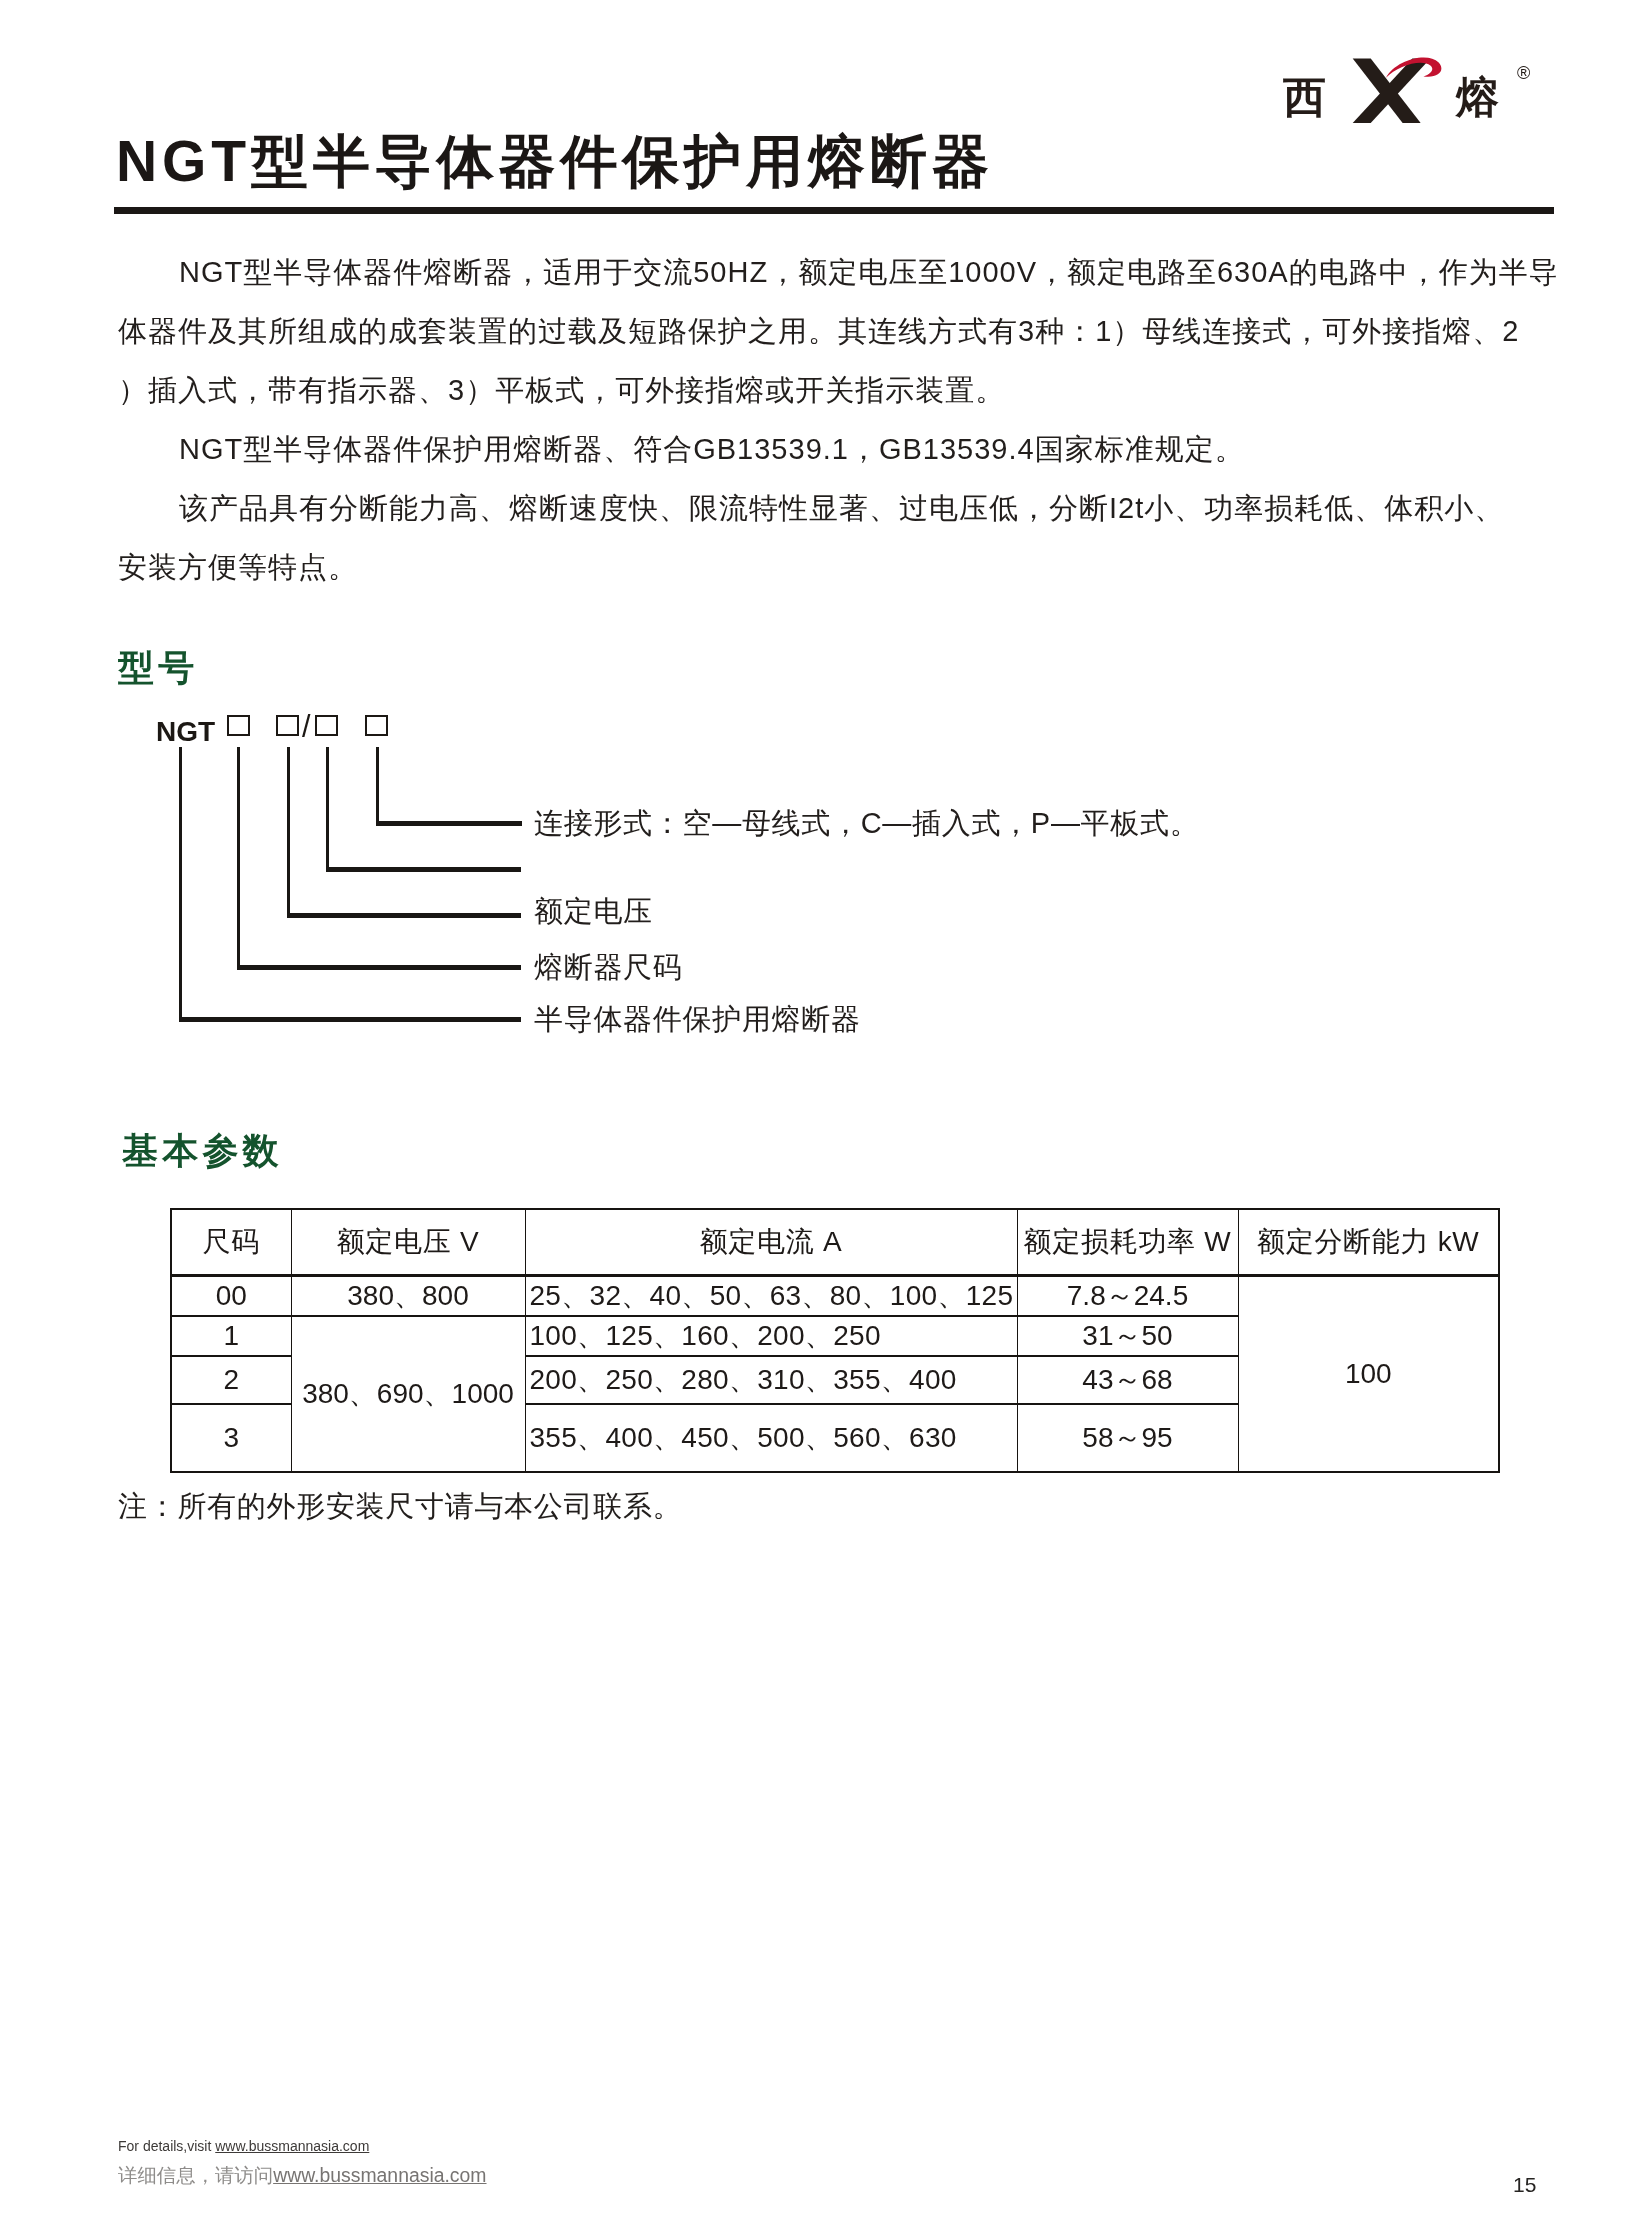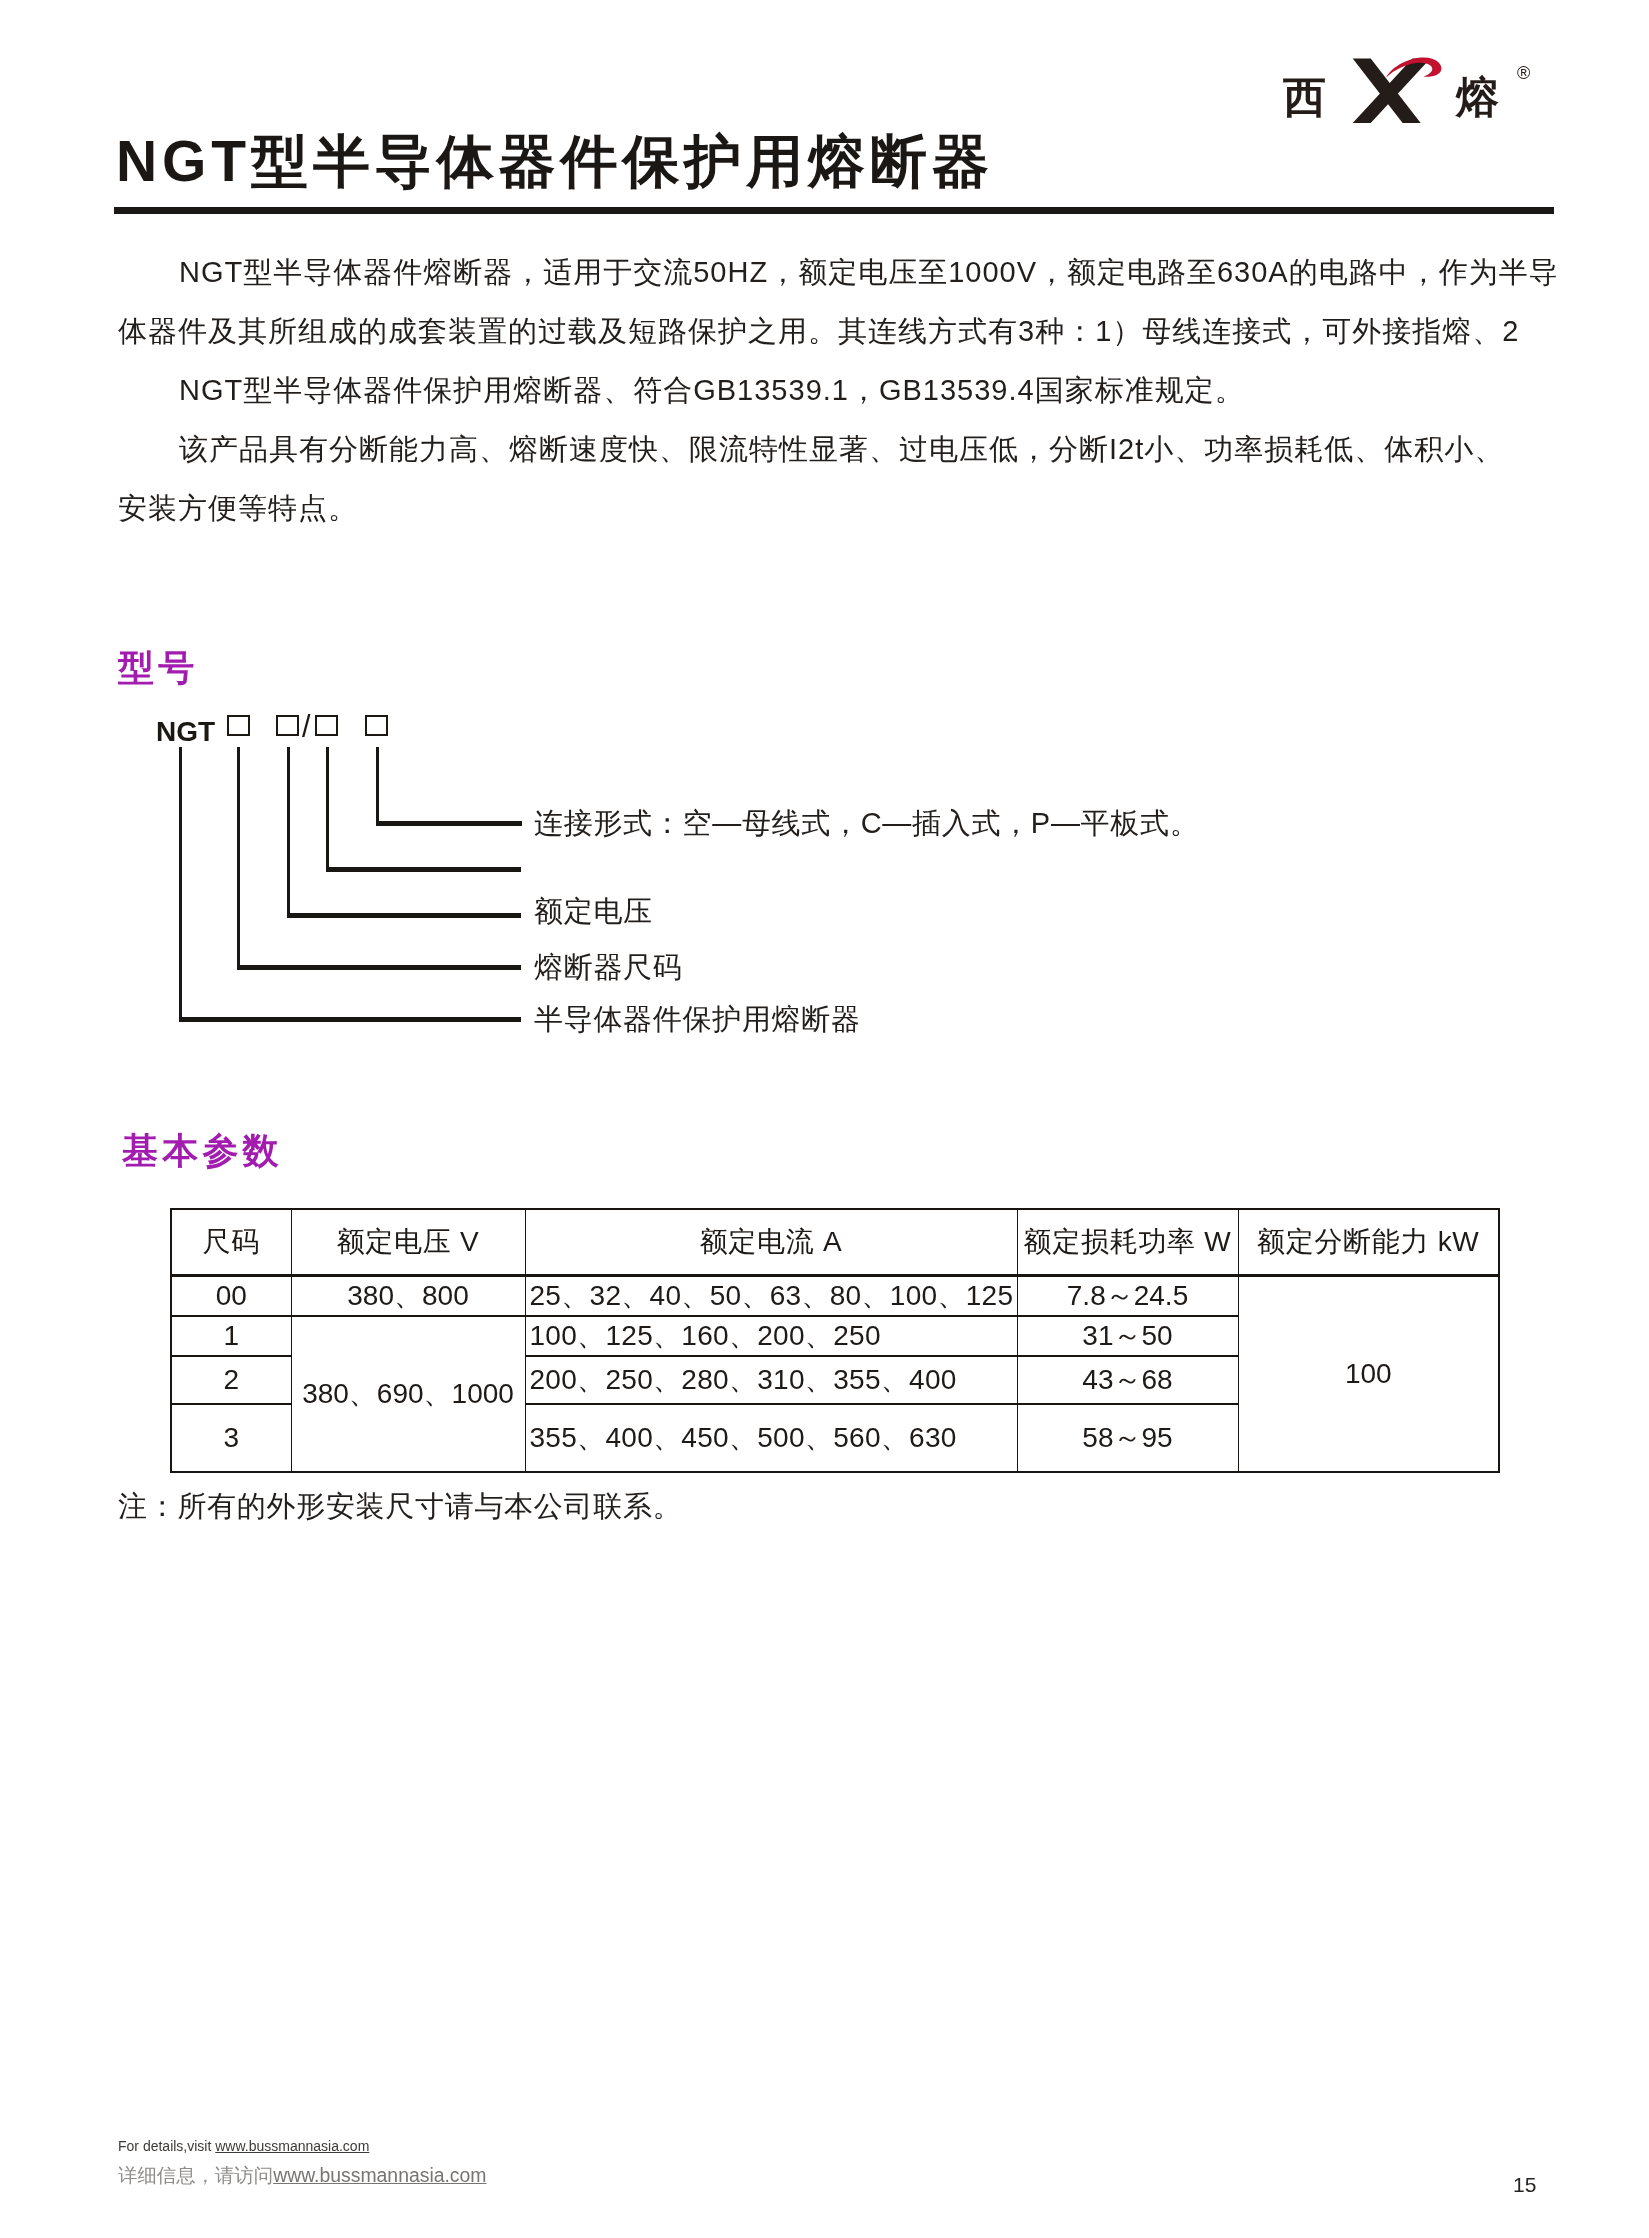--- a/index.html
+++ b/index.html
@@ -23,21 +23,21 @@
     position:absolute;left:116px;top:132px;
     font-size:57px;font-weight:800;letter-spacing:4.9px;
     color:#1b1715;white-space:nowrap;line-height:1.05;
   }
   .title-rule{position:absolute;left:114px;top:207px;width:1440px;height:7px;background:#1b1715;}
   
   .intro{position:absolute;left:118px;top:243px;width:1429px;font-size:29px;line-height:59px;letter-spacing:1px;}
   .intro .line{white-space:nowrap;}
   .intro .ind{padding-left:61px;}
   
-  .sec-heading{position:absolute;font-size:36px;font-weight:600;letter-spacing:4.2px;color:#a21caf;white-space:nowrap;}
+  .sec-heading{position:absolute;font-size:36px;font-weight:600;letter-spacing:4.2px;color:#14532d;white-space:nowrap;}
   .sec-model{left:118px;top:644px;}
   .sec-params{left:122px;top:1127px;}
   
   .model-prefix{position:absolute;left:156px;top:718px;font-size:28px;font-weight:600;letter-spacing:0;line-height:1;color:#1c1814;}
   .model-box{position:absolute;top:715px;width:19.4px;height:16.6px;border:2.1px solid #1c1814;background:#fff;}
   .model-box.b1{left:227px;}
   .model-box.b2{left:276px;}
   .model-box.b3{left:315px;}
   .model-box.b4{left:365px;}
   .model-slash{position:absolute;left:302px;top:711px;font-size:30.5px;color:#1c1814;line-height:1;}
@@ -90,20 +90,21 @@
     <span class="logo-cn right">熔</span>
     <span class="logo-reg">®</span>
   </div>
 
   <div class="title">NGT型半导体器件保护用熔断器</div>
   <div class="title-rule"></div>
 
   <div class="intro">
     <div class="line ind">NGT型半导体器件熔断器，适用于交流50HZ，额定电压至1000V，额定电路至630A的电路中，作为半导</div>
     <div class="line">体器件及其所组成的成套装置的过载及短路保护之用。其连线方式有3种：1）母线连接式，可外接指熔、2</div>
+    <div class="line">）插入式，带有指示器、3）平板式，可外接指熔或开关指示装置。</div>
     <div class="line ind">NGT型半导体器件保护用熔断器、符合GB13539.1，GB13539.4国家标准规定。</div>
     <div class="line ind">该产品具有分断能力高、熔断速度快、限流特性显著、过电压低，分断I2t小、功率损耗低、体积小、</div>
     <div class="line">安装方便等特点。</div>
   </div>
 
   <div class="sec-heading sec-model">型号</div>
 
   <span class="model-prefix">NGT</span>
   <span class="model-box b1"></span>
   <span class="model-box b2"></span>

